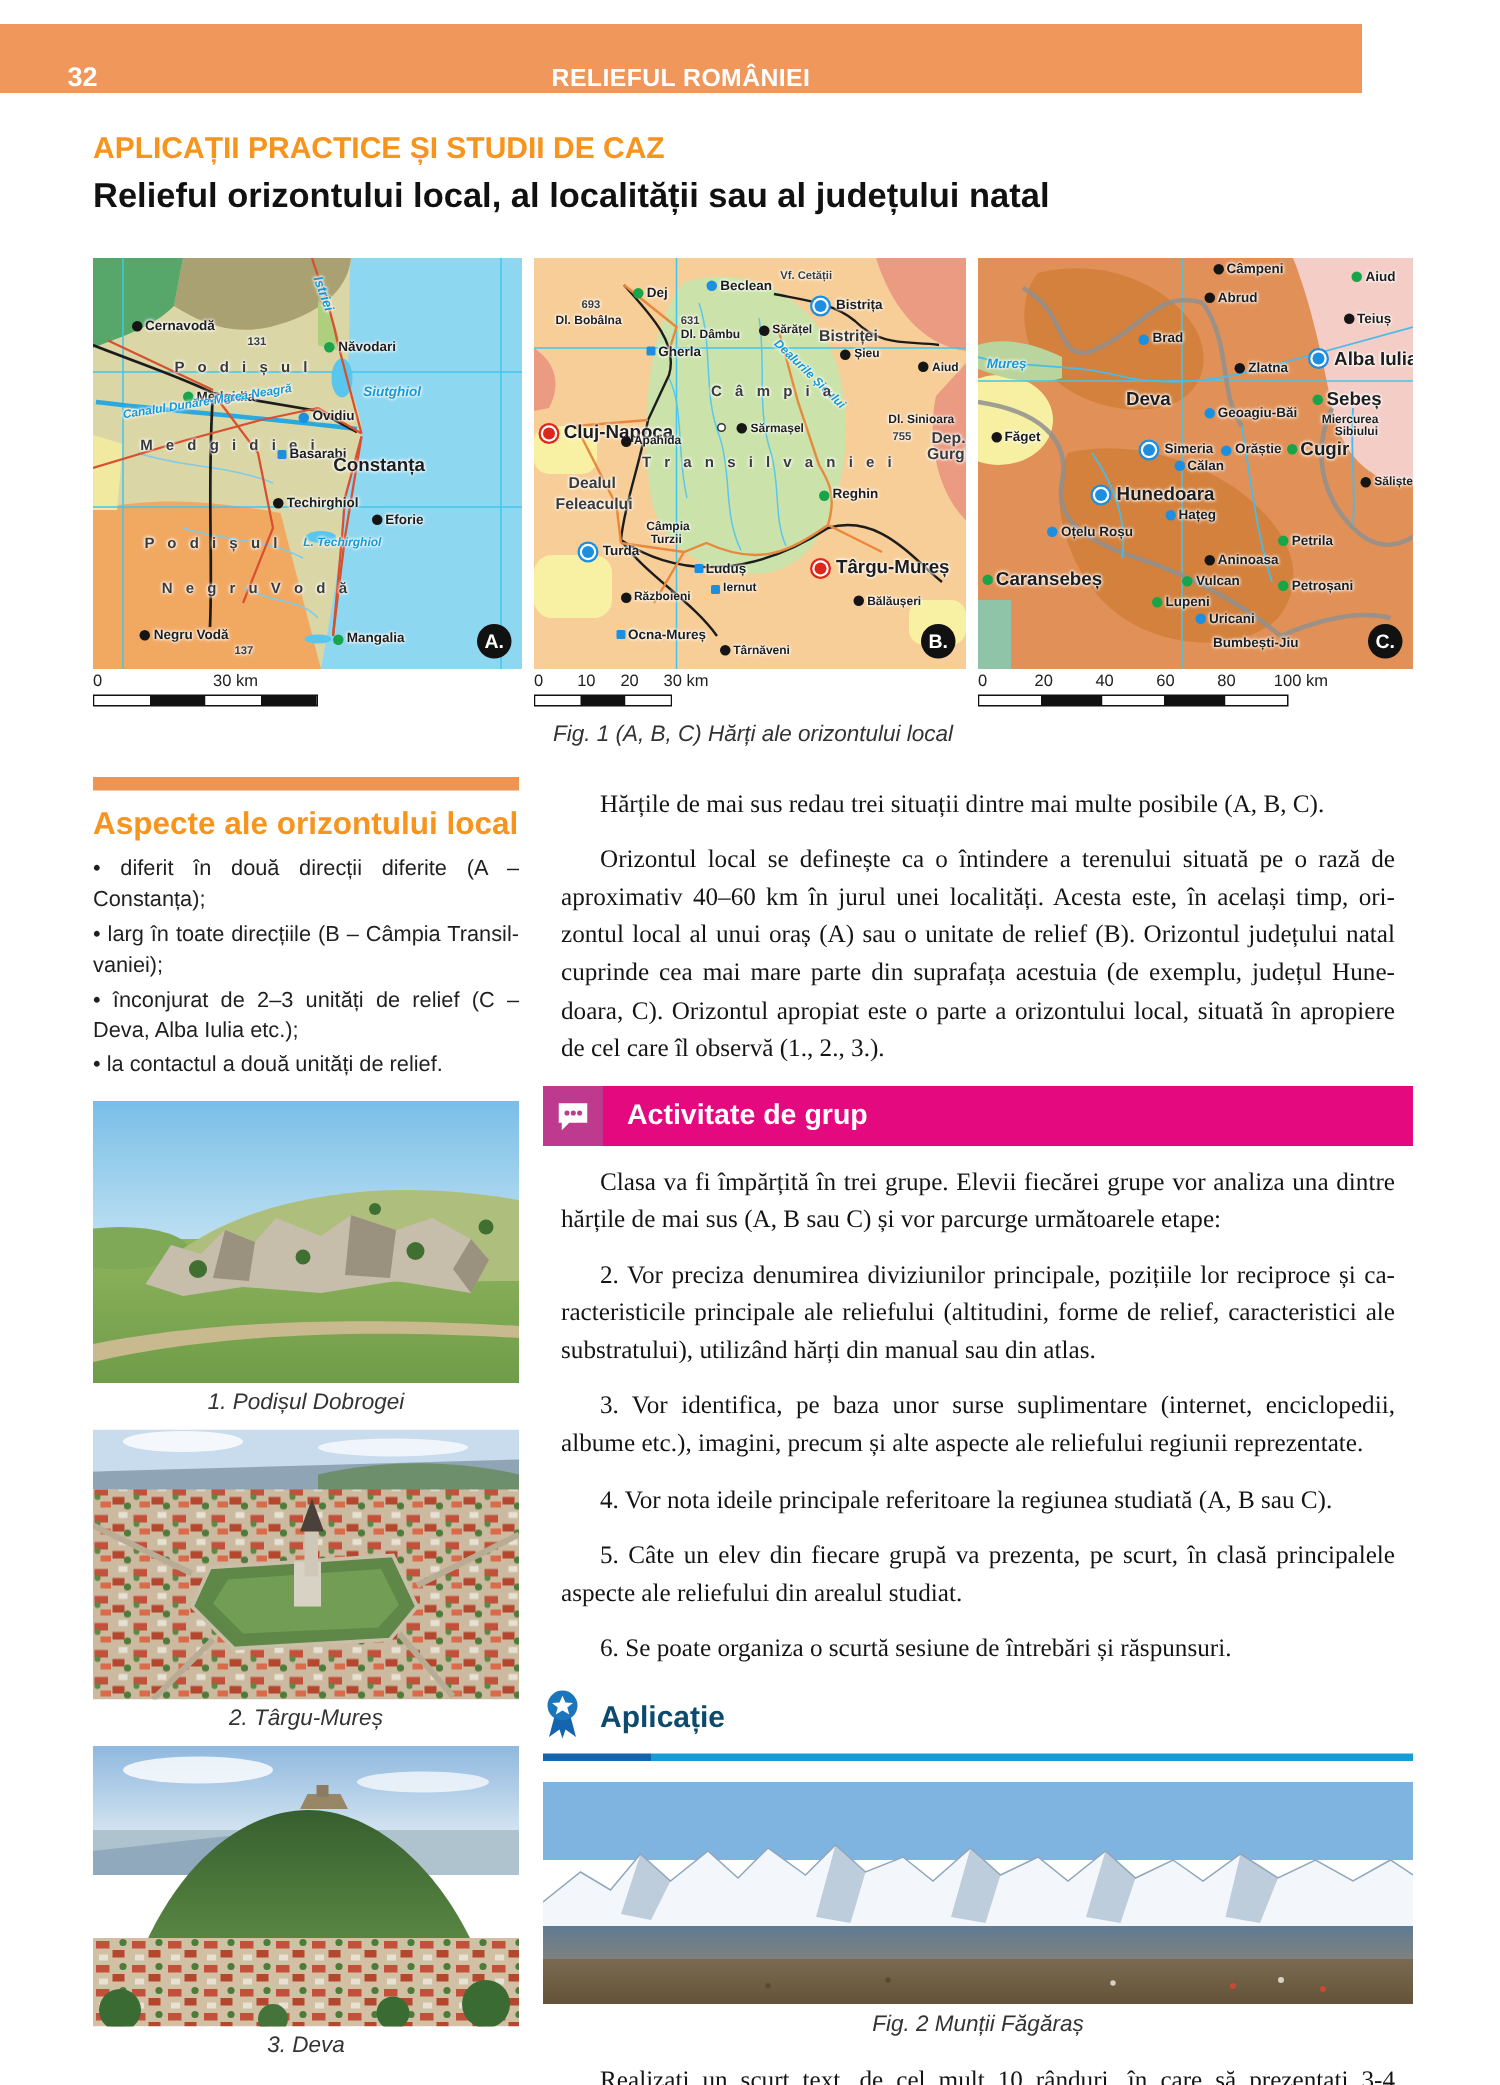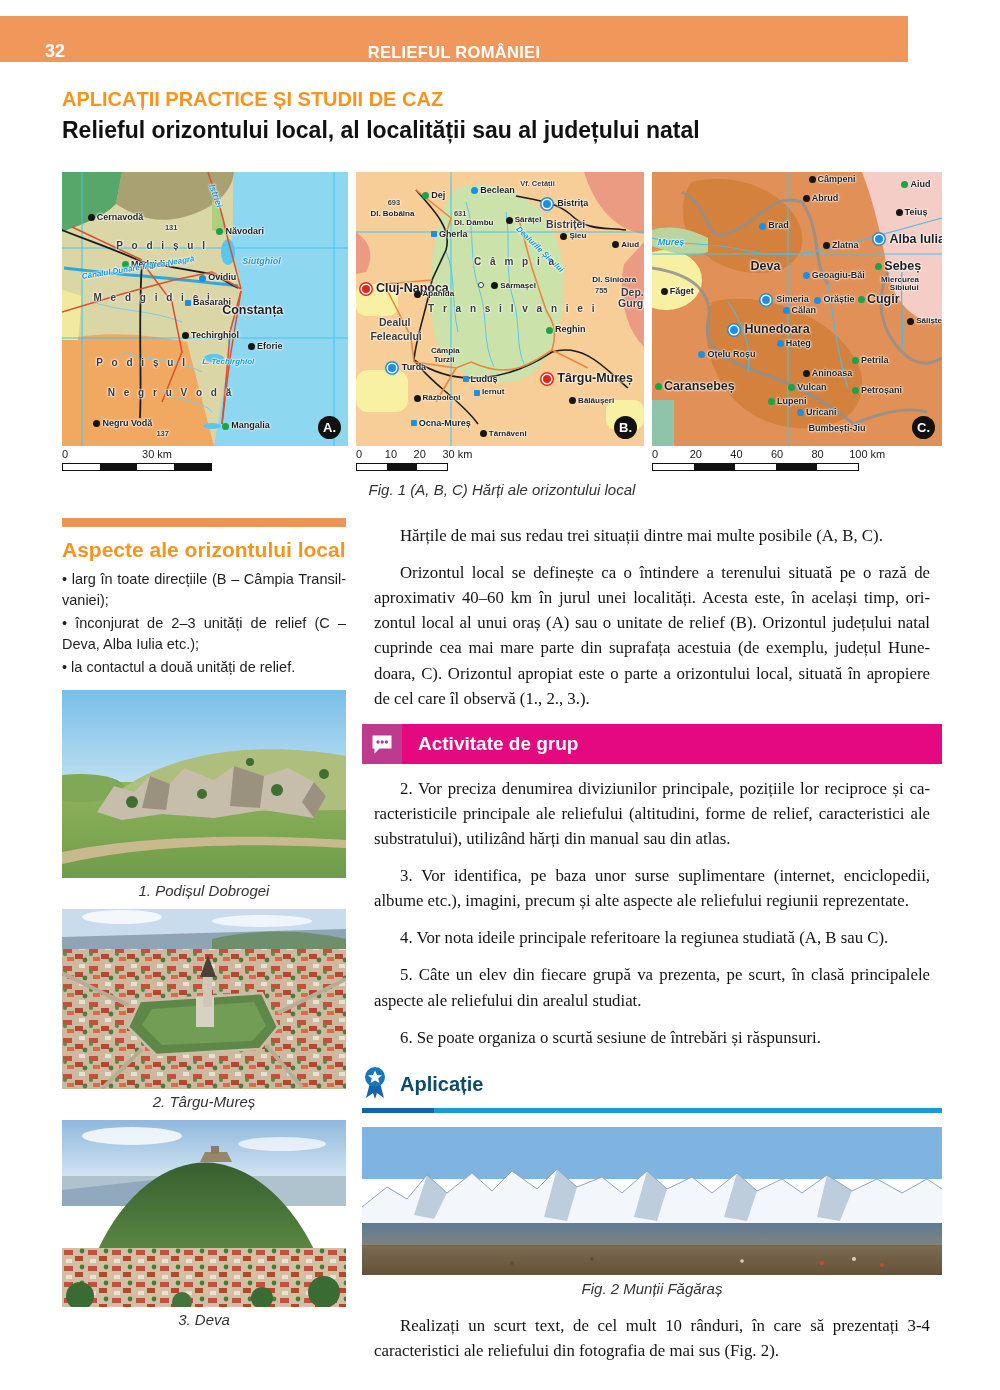--- a/index.html
+++ b/index.html
@@ -520,20 +520,21 @@
   </div>
 </div>
 
 <div class="fig1-caption">Fig. 1 (A, B, C) Hărți ale orizontului local</div>
 
 <div class="left-col">
   <div class="side-rule"></div>
   <div class="side-title">Aspecte ale orizontului local</div>
   <div class="side-bullets">
 
+  <p><span>• diferit în două direcții diferite (A – Constanța);</span></p>
       <p><span>• larg în toate direcțiile (B – Câmpia Transil­vaniei);</span></p>
       <p><span>• înconjurat de 2–3 unități de relief (C – Deva, Alba Iulia etc.);</span></p>
       <p><span>• la contactul a două unități de relief.</span></p>
     </div>
 
   <div class="photo ph1">
     <svg viewBox="0 0 284 188" preserveAspectRatio="none">
       <defs>
         <linearGradient id="p1s" x1="0" y1="0" x2="0" y2="1">
             <stop offset="0" stop-color="#79BEE8"></stop>
@@ -636,20 +637,21 @@
       <svg width="24" height="24" viewBox="0 0 24 24">
           <path d="M2.5 3.5 H21.5 V16.5 H9.5 L4.5 21.5 V16.5 H2.5 Z" fill="#fff"></path>
           <circle cx="8" cy="10" r="1.7" fill="#BE3A8E"></circle>
           <circle cx="12.2" cy="10" r="1.7" fill="#BE3A8E"></circle>
           <circle cx="16.4" cy="10" r="1.7" fill="#BE3A8E"></circle>
         </svg>
     </span>
     <span class="group-title">Activitate de grup</span>
   </div>
 
+  <p class="body indent group-intro">Clasa va fi împărțită în trei grupe. Elevii fiecărei grupe vor analiza una dintre hărțile de mai sus (A, B sau C) și vor parcurge următoarele etape:</p>
   <div>
 
       <p class="body indent"><span>2. Vor preciza denumirea diviziunilor principale, pozițiile lor reciproce și ca­racteristicile principale ale reliefului (altitudini, forme de relief, caracteristici ale substratului), utilizând hărți din manual sau din atlas.</span></p>
       <p class="body indent"><span>3. Vor identifica, pe baza unor surse suplimentare (internet, enciclopedii, albume etc.), imagini, precum și alte aspecte ale reliefului regiunii reprezentate.</span></p>
       <p class="body indent"><span>4. Vor nota ideile principale referitoare la regiunea studiată (A, B sau C).</span></p>
       <p class="body indent"><span>5. Câte un elev din fiecare grupă va prezenta, pe scurt, în clasă principalele aspecte ale reliefului din arealul studiat.</span></p>
       <p class="body indent"><span>6. Se poate organiza o scurtă sesiune de întrebări și răspunsuri.</span></p>
     </div>
 
   <div class="aplicatie">

